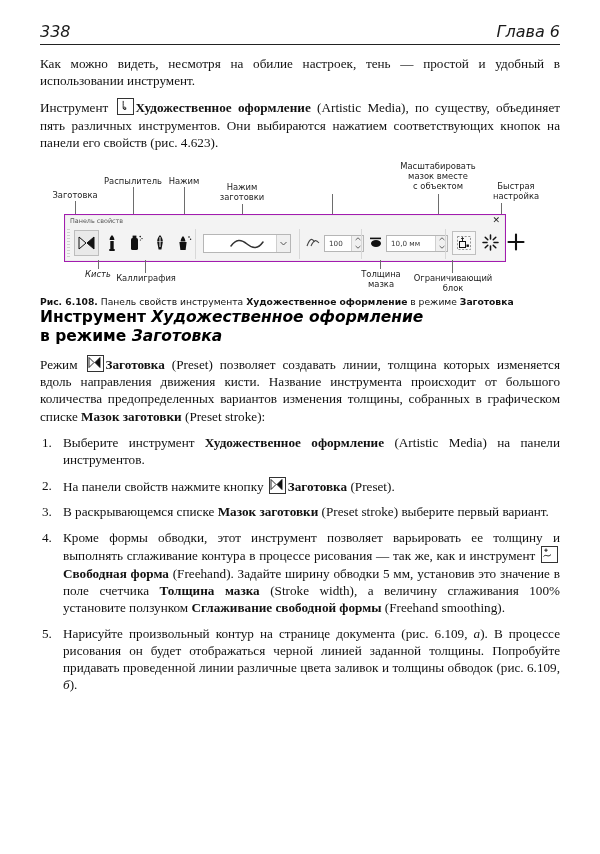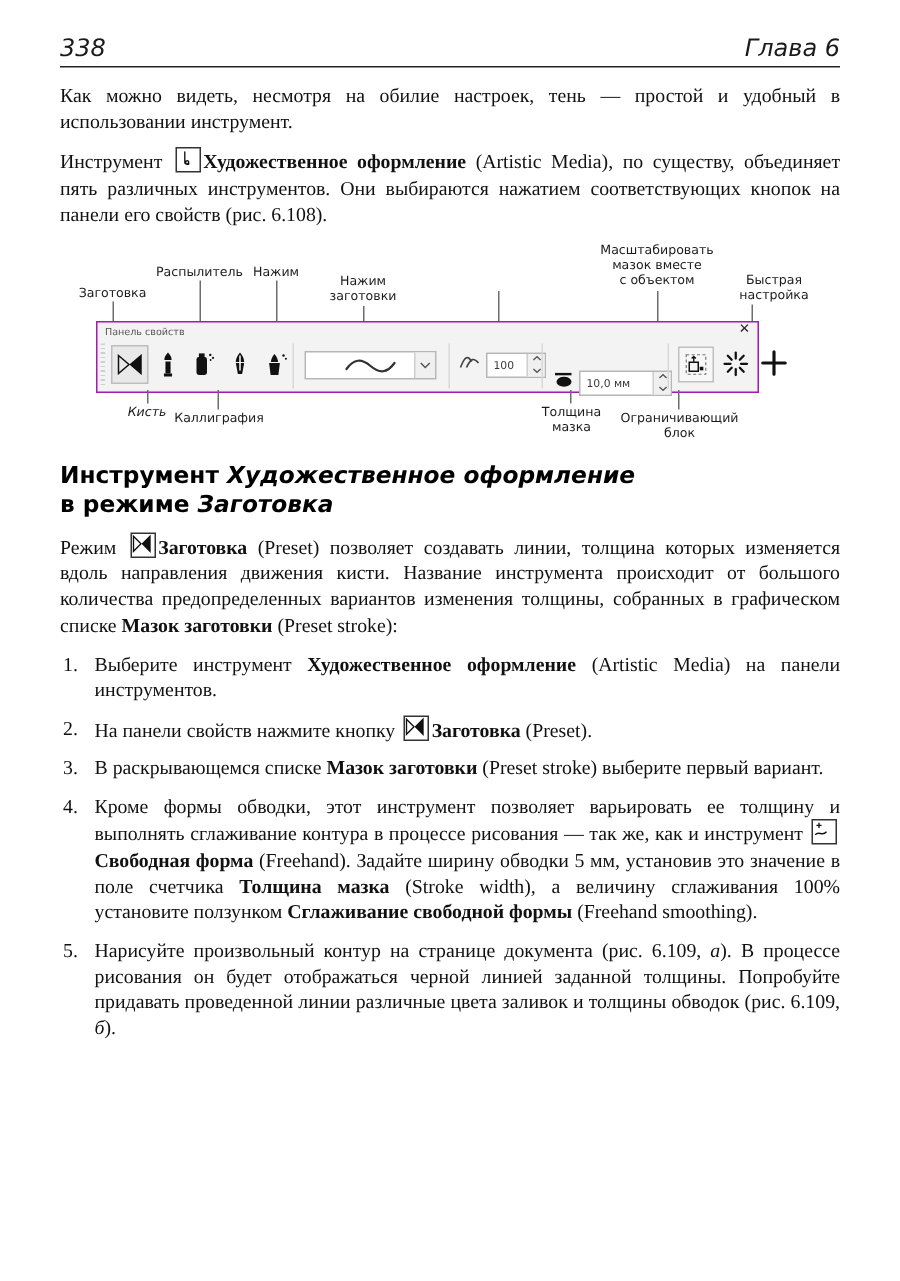--- a/index.html
+++ b/index.html
@@ -152,21 +152,21 @@
     <p class="body">Как можно видеть, несмотря на обилие настроек, тень — простой и удобный в использовании инструмент.</p>
 
 
     <p class="body">
       <span>Инструмент</span>
       <span class="inlineicon">
         <svg width="13" height="13" viewBox="0 0 13 13">
           <path d="M5.2 2.3 c 0 3.2 0 5.6 0 6.8 c 0 1.6 2.6 1.6 2.6 0 c 0 -1.4 -2.1 -1.2 -2.1 0.2 c 0 1 1.2 1.5 2.2 0.9" fill="none" stroke="#111" stroke-width="0.9" stroke-linecap="round"></path>
         </svg>
       </span><span class="b">Художественное оформление</span>
-      <span>(Artistic Media), по существу, объединяет пять различных инструментов. Они выбираются нажатием соответствующих кнопок на панели его свойств (рис. 6.108).</span>
+      <span>(Artistic Media), по существу, объединяет пять различных инструментов. Они выбираются нажатием соответствующих кнопок на панели его свойств (рис. 4.623).</span>
     </p>
 
     <div class="figure">
 
       <div class="callout" style="left:4px; top:30px; width:62px;">Заготовка</div>
       <div class="leader" style="left:35px; top:41px; height:13px;"></div>
 
       <div class="callout" style="left:60px; top:16px; width:66px;">Распылитель</div>
       <div class="leader" style="left:93px; top:27px; height:27px;"></div>
 
@@ -269,21 +269,21 @@
                 <svg width="6" height="4" viewBox="0 0 6 4">
                     <path d="M0.6 1 L3 3.2 L5.4 1" fill="none" stroke="#555" stroke-width="0.9"></path>
                   </svg>
               </div>
             </div>
           </div>
         </div>
 
         <div class="sep" style="left:296px;"></div>
 
-        <div class="ctrl" style="left:303px; top:19px;margin-top:12px;">
+        <div class="ctrl" style="left:303px; top:19px;">
           <span style="margin-right:4px;">
             <svg width="14" height="12" viewBox="0 0 14 12">
               <ellipse cx="8" cy="7.5" rx="5" ry="3.4" fill="#111"></ellipse>
               <rect x="2" y="1.6" width="11" height="1.6" fill="#111"></rect>
             </svg>
           </span>
           <div class="spin" style="width:62px;">
             <span>10,0 мм</span>
             <div class="spinbtns">
               <div>
@@ -346,20 +346,23 @@
       <div class="callout" style="left:73px; top:113px; width:66px;">Каллиграфия</div>
 
       <div class="leader" style="left:340px; top:100px; height:9px;"></div>
       <div class="callout" style="left:312px; top:109px; width:58px;">Толщина
 мазка</div>
 
       <div class="leader" style="left:412px; top:100px; height:13px;"></div>
       <div class="callout" style="left:372px; top:113px; width:82px;">Ограничивающий
 блок</div>
 
+      <div class="figcaption">
+        <span class="b">Рис. 6.108.</span><span> Панель свойств инструмента </span><span class="b">Художественное оформление</span><span> в режиме </span><span class="b">Заготовка</span>
+      </div>
     </div>
 
     <h2 class="subsection">
       <span>Инструмент </span><span class="i">Художественное оформление</span><br>
       <span>в режиме </span><span class="i">Заготовка</span>
     </h2>
 
     <p class="body">
       <span>Режим</span>
       <span class="inlineicon">

